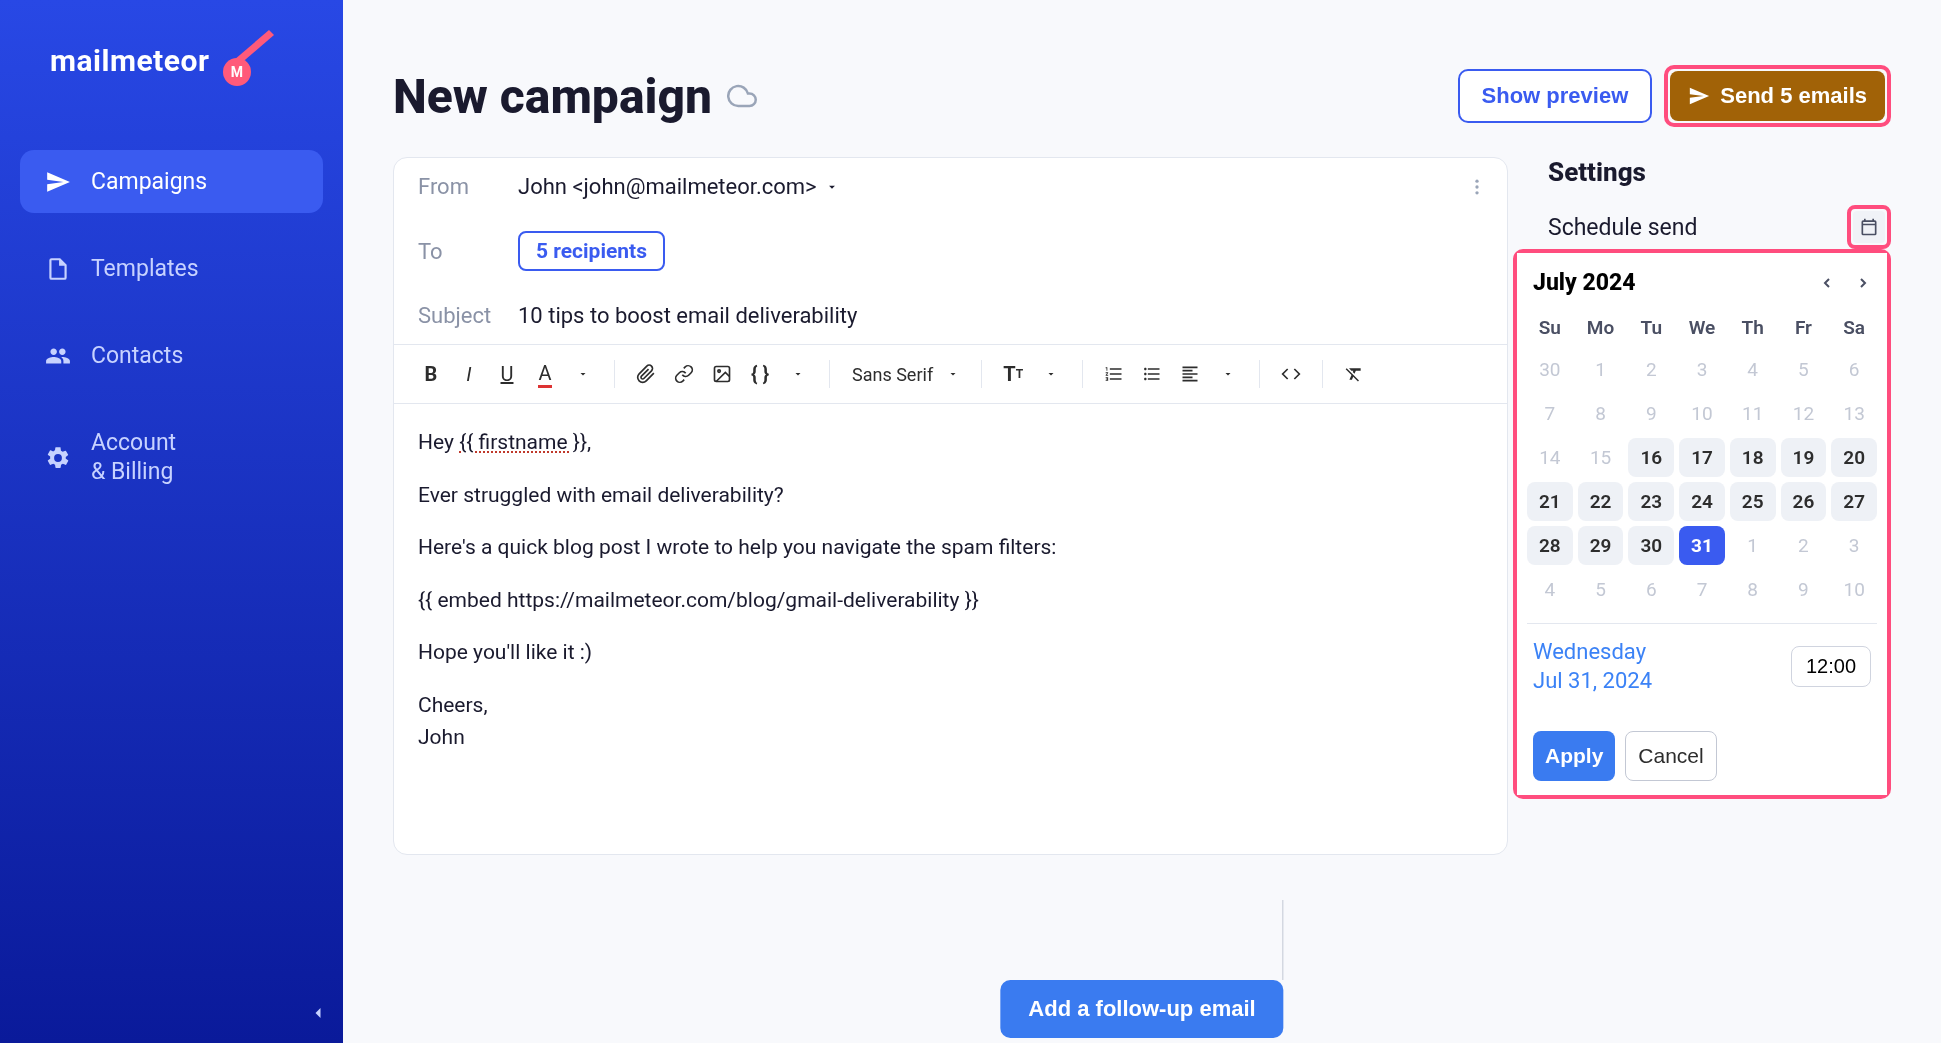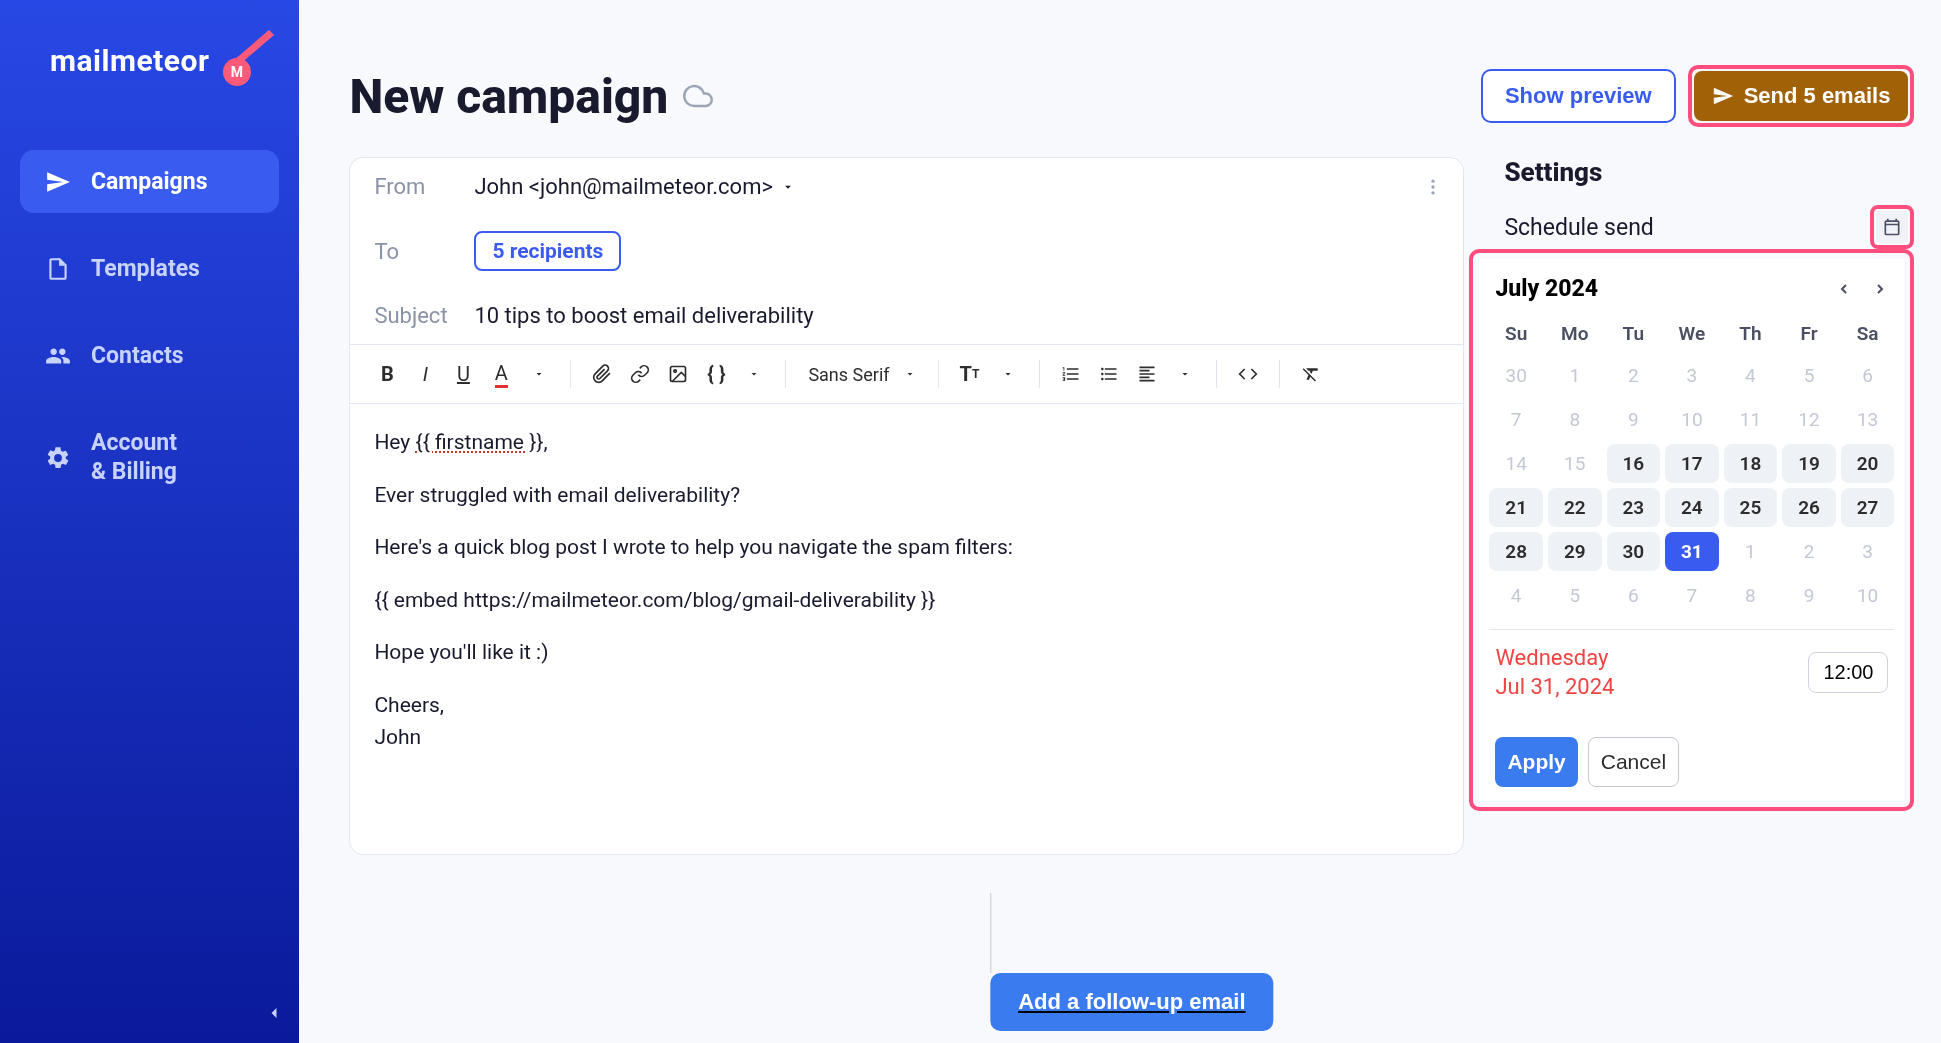--- a/index.html
+++ b/index.html
@@ -4,21 +4,21 @@
 <style>
   * { box-sizing: border-box; margin: 0; padding: 0; }
   html, body { width: 1941px; height: 1043px; font-family: -apple-system, BlinkMacSystemFont, "Segoe UI", Roboto, sans-serif; background: #f8f9fc; overflow: hidden; }
   .app { display: flex; width: 100%; height: 100%; }
 
   
   .sidebar { width: 346px; background: linear-gradient(180deg, #2848e5 0%, #0a1a9a 100%); color: #fff; padding: 30px 20px 20px 20px; position: relative; }
   .logo { display: flex; align-items: center; gap: 10px; padding-left: 30px; margin-bottom: 60px; }
   .logo-text { font-size: 30px; font-weight: 700; letter-spacing: 0.5px; }
   .logo-meteor { width: 60px; height: 60px; position: relative; }
-  .nav-item { display: flex; align-items: center; gap: 20px; padding: 18px 25px; border-radius: 14px; font-size: 23px; font-weight: 700; cursor: pointer; margin-bottom: 24px; color: #c7d2ff; }
+  .nav-item { display: flex; align-items: center; gap: 20px; padding: 18px 25px; border-radius: 14px; font-size: 23px; font-weight: 400; cursor: pointer; margin-bottom: 24px; color: #c7d2ff; }
   .nav-item.active { background: #3a5bf0; color: #fff; }
   .nav-icon { width: 26px; height: 26px; display: flex; align-items: center; justify-content: center; }
   .collapse-btn { position: absolute; bottom: 20px; right: 15px; color: #c7d2ff; cursor: pointer; }
 
   
   .main { flex: 1; padding: 40px 50px 0 50px; display: flex; flex-direction: column; position: relative; border-radius: 31px; }
   .header-row { display: flex; align-items: center; justify-content: space-between; margin-bottom: 30px; margin-top: 25px; }
   .title-wrap { display: flex; align-items: center; gap: 15px; }
   .page-title { font-size: 48px; font-weight: 800; color: #1a1a2e; }
   .cloud-icon { color: #9aa5b8; }
@@ -43,40 +43,40 @@
   .editor p { margin-bottom: 20px; }
   .merge-tag { text-decoration: underline dotted #c0392b; color: #1a1a2e; }
 
   
   .settings-col { flex: 1; }
   .settings-title { font-size: 26px; font-weight: 800; color: #1a1a2e; margin-bottom: 18px; }
   .schedule-row { display: flex; align-items: center; justify-content: space-between; font-size: 23px; color: #1a1a2e; margin-bottom: 5px; }
   .cal-icon-wrap { border: 4px solid #ff4d7e; border-radius: 8px; padding: 2px; }
   .cal-icon-btn { width: 32px; height: 32px; background: #f0f2f7; border-radius: 4px; display: flex; align-items: center; justify-content: center; cursor: pointer; color: #4a4f63; }
 
-  .calendar-wrap { border: 4px solid #ff4d7e; border-radius: 10px; padding: 6px; margin-left: -35px; margin-top: -5px; position: relative; width: 445px; }
+  .calendar-wrap { border: 4px solid #ff4d7e; border-radius: 10px; margin-left: -35px; margin-top: -5px; position: relative; width: 378px; }
   .calendar { background: #fff; padding: 10px 10px 14px 10px; }
   .cal-head { display: flex; align-items: center; justify-content: space-between; font-size: 23px; font-weight: 800; padding: 6px 6px 14px 6px; }
   .cal-nav { display: flex; gap: 20px; color: #4a4f63; }
   .cal-nav span { cursor: pointer; }
   .cal-grid { display: grid; grid-template-columns: repeat(7, 1fr); gap: 5px; text-align: center; }
   .cal-dow { font-size: 19px; font-weight: 600; color: #4a4f63; padding: 6px 0; }
   .cal-day { font-size: 19px; padding: 8px 0; border-radius: 8px; cursor: pointer; color: #1a1a2e; }
   .cal-day.muted { color: #c3c8d4; }
   .cal-day.in-month { background: #eef1f6; color: #2d2d2d; font-weight: 600; }
   .cal-day.selected { background: #3a5bf0; color: #fff; font-weight: 700; }
   .cal-divider { border: none; border-top: 1px solid #e3e7ef; margin: 14px 0; }
   .cal-datetime { display: flex; align-items: center; justify-content: space-between; padding: 0 6px; }
-  .cal-date-txt { font-size: 22px; color: #ef4444; line-height: 1.3; }
+  .cal-date-txt { font-size: 22px; color: #3b82f6; line-height: 1.3; }
   .time-input { border: 1px solid #d0d4df; border-radius: 8px; padding: 8px 14px; font-size: 20px; width: 80px; text-align: center; }
   .cal-actions { display: flex; flex-direction: row; gap: 10px; margin-top: 36px; padding: 0 6px; }
   .btn-apply { background: #3a7bf0; color: #fff; border: none; border-radius: 8px; padding: 12px; font-size: 21px; font-weight: 700; cursor: pointer; }
   .btn-cancel { background: #fff; color: #2d2d2d; border: 1px solid #c3c8d4; border-radius: 8px; padding: 12px; font-size: 21px; font-weight: 400; cursor: pointer; }
 
-  .followup-row { position: absolute; bottom: 12px; left: 50%; transform: translateX(-50%); display: flex; flex-direction: column; align-items: flex-start; text-decoration: underline; }
+  .followup-row { position: absolute; bottom: 5px; left: 50%; transform: translateX(-50%); display: flex; flex-direction: column; align-items: flex-end; }
   .followup-line { width: 1px; height: 80px; background: #c3c8d4; }
   .btn-followup { background: #3a7bf0; color: #fff; border: none; border-radius: 10px; padding: 16px 28px; font-size: 22px; font-weight: 700; cursor: pointer; }
 
   svg { display: block; }
 </style>
 </head>
 <body>
 
 <div class="app">
 

